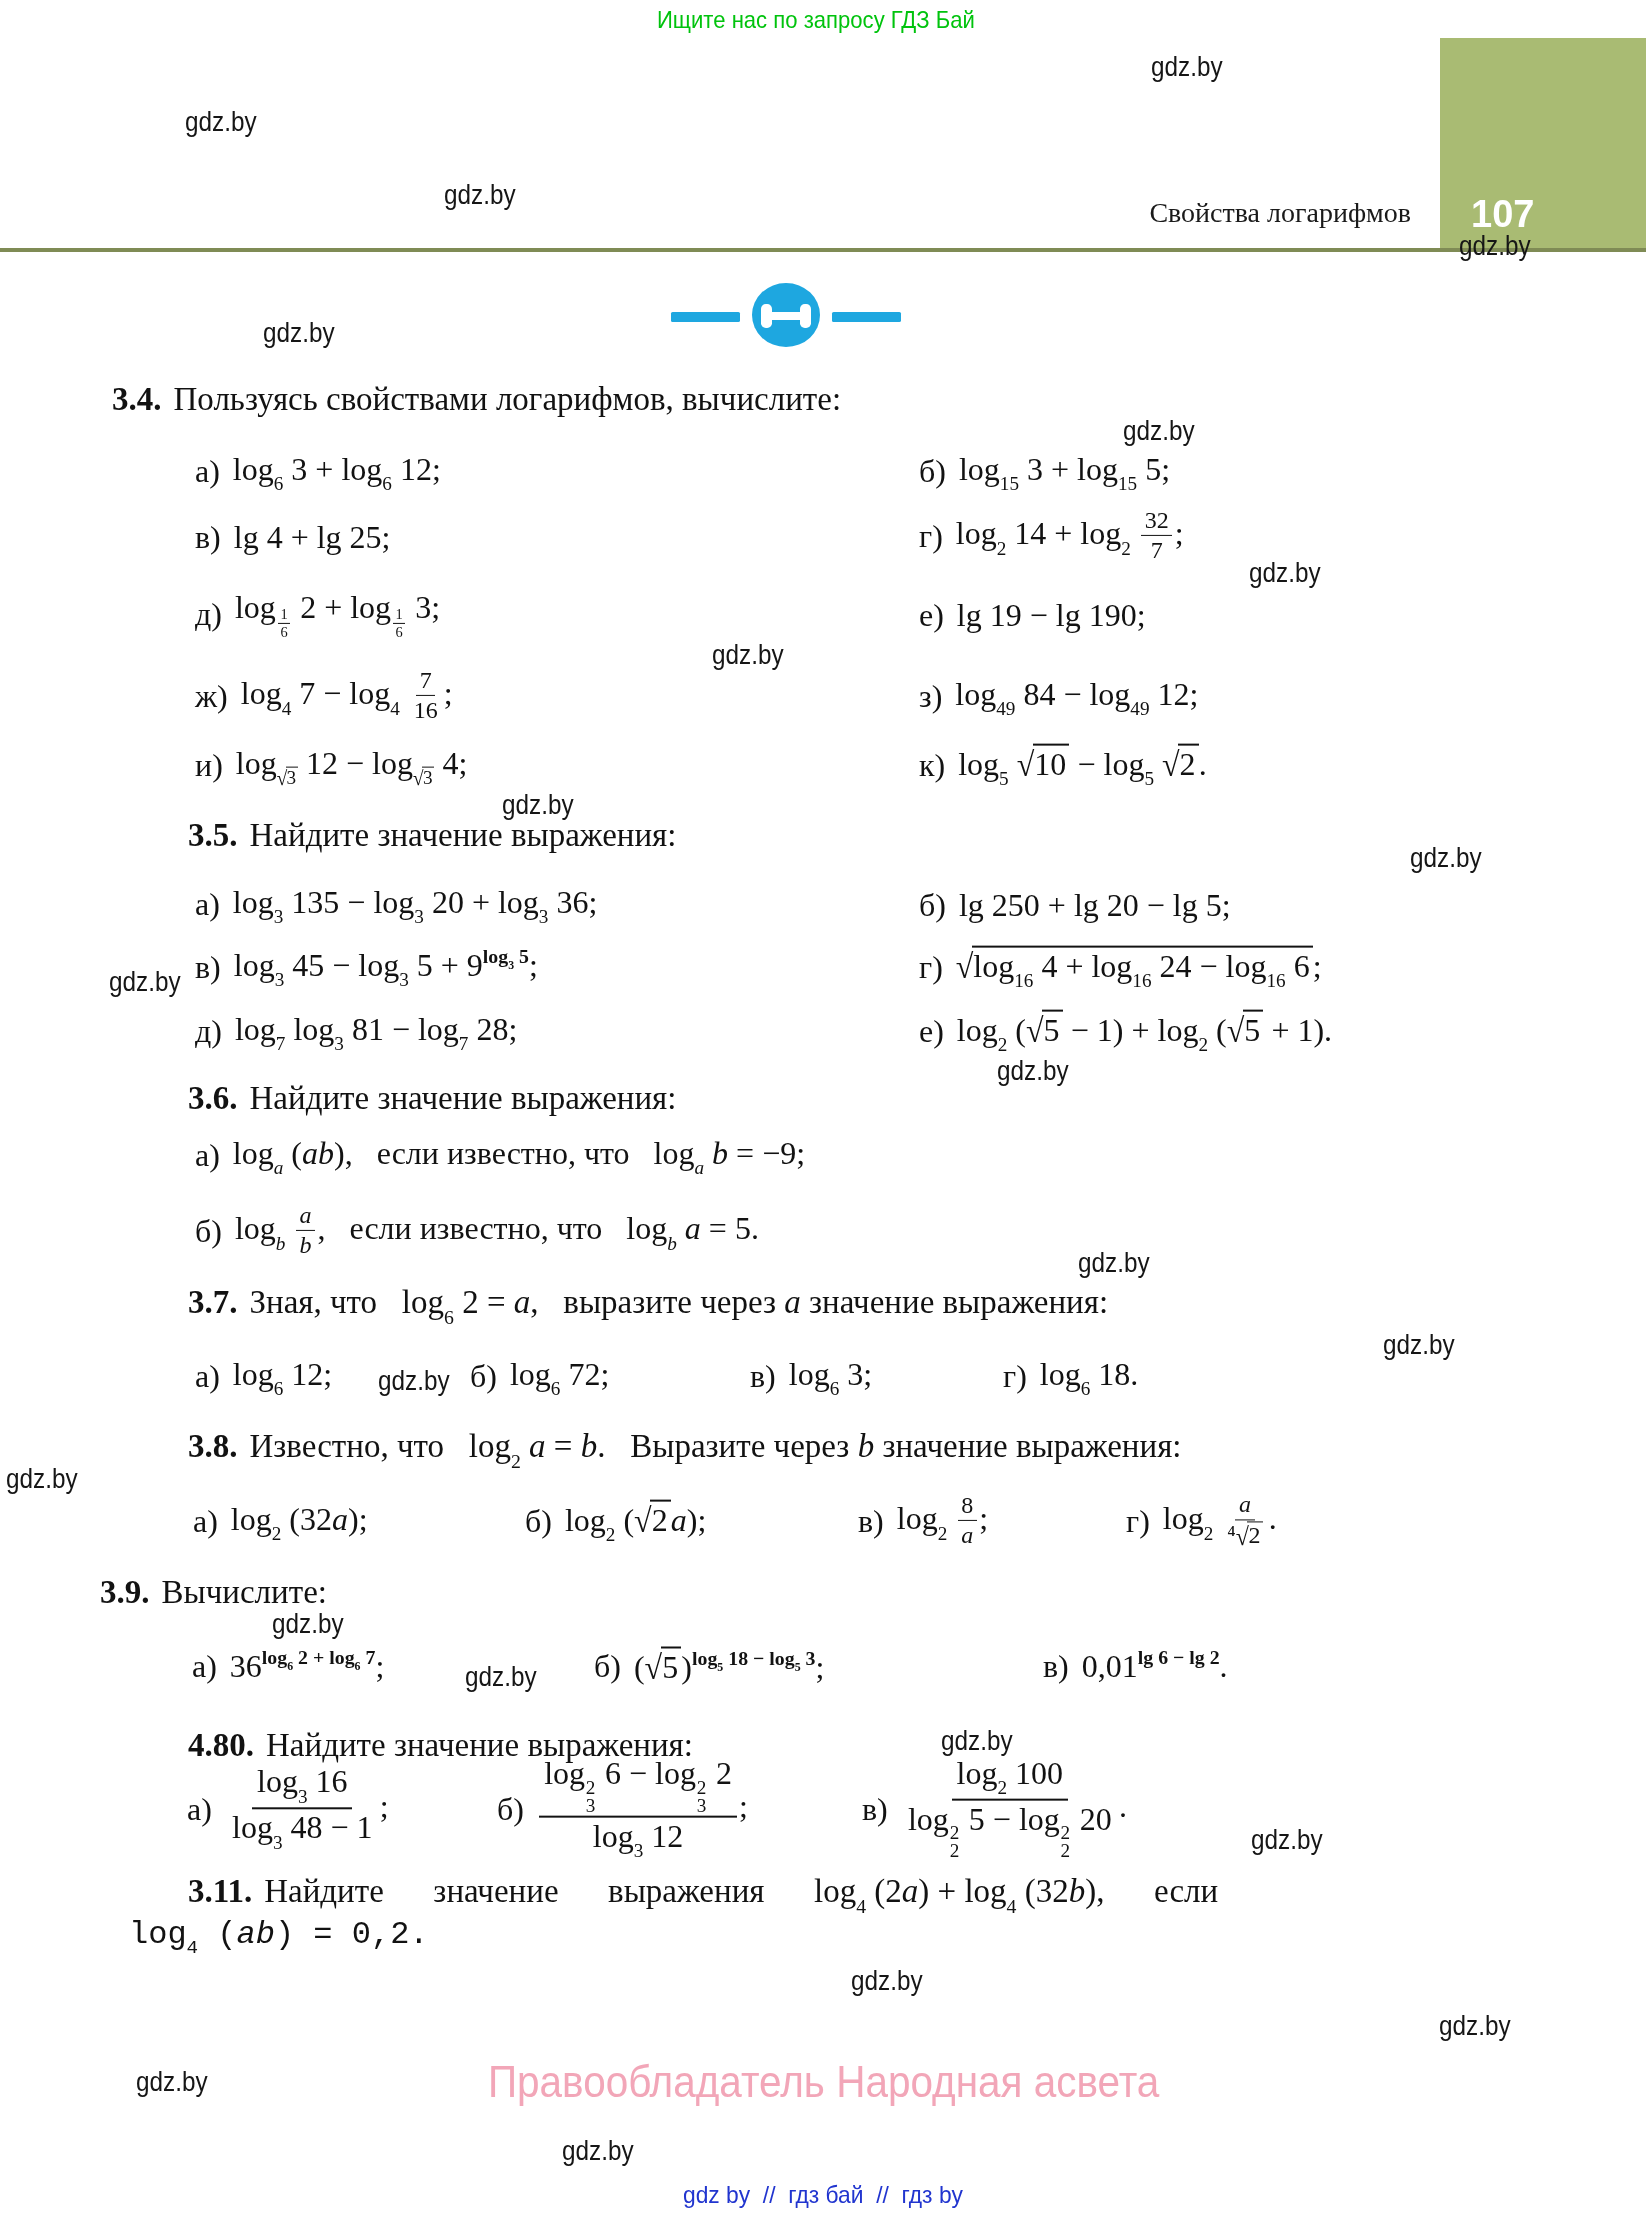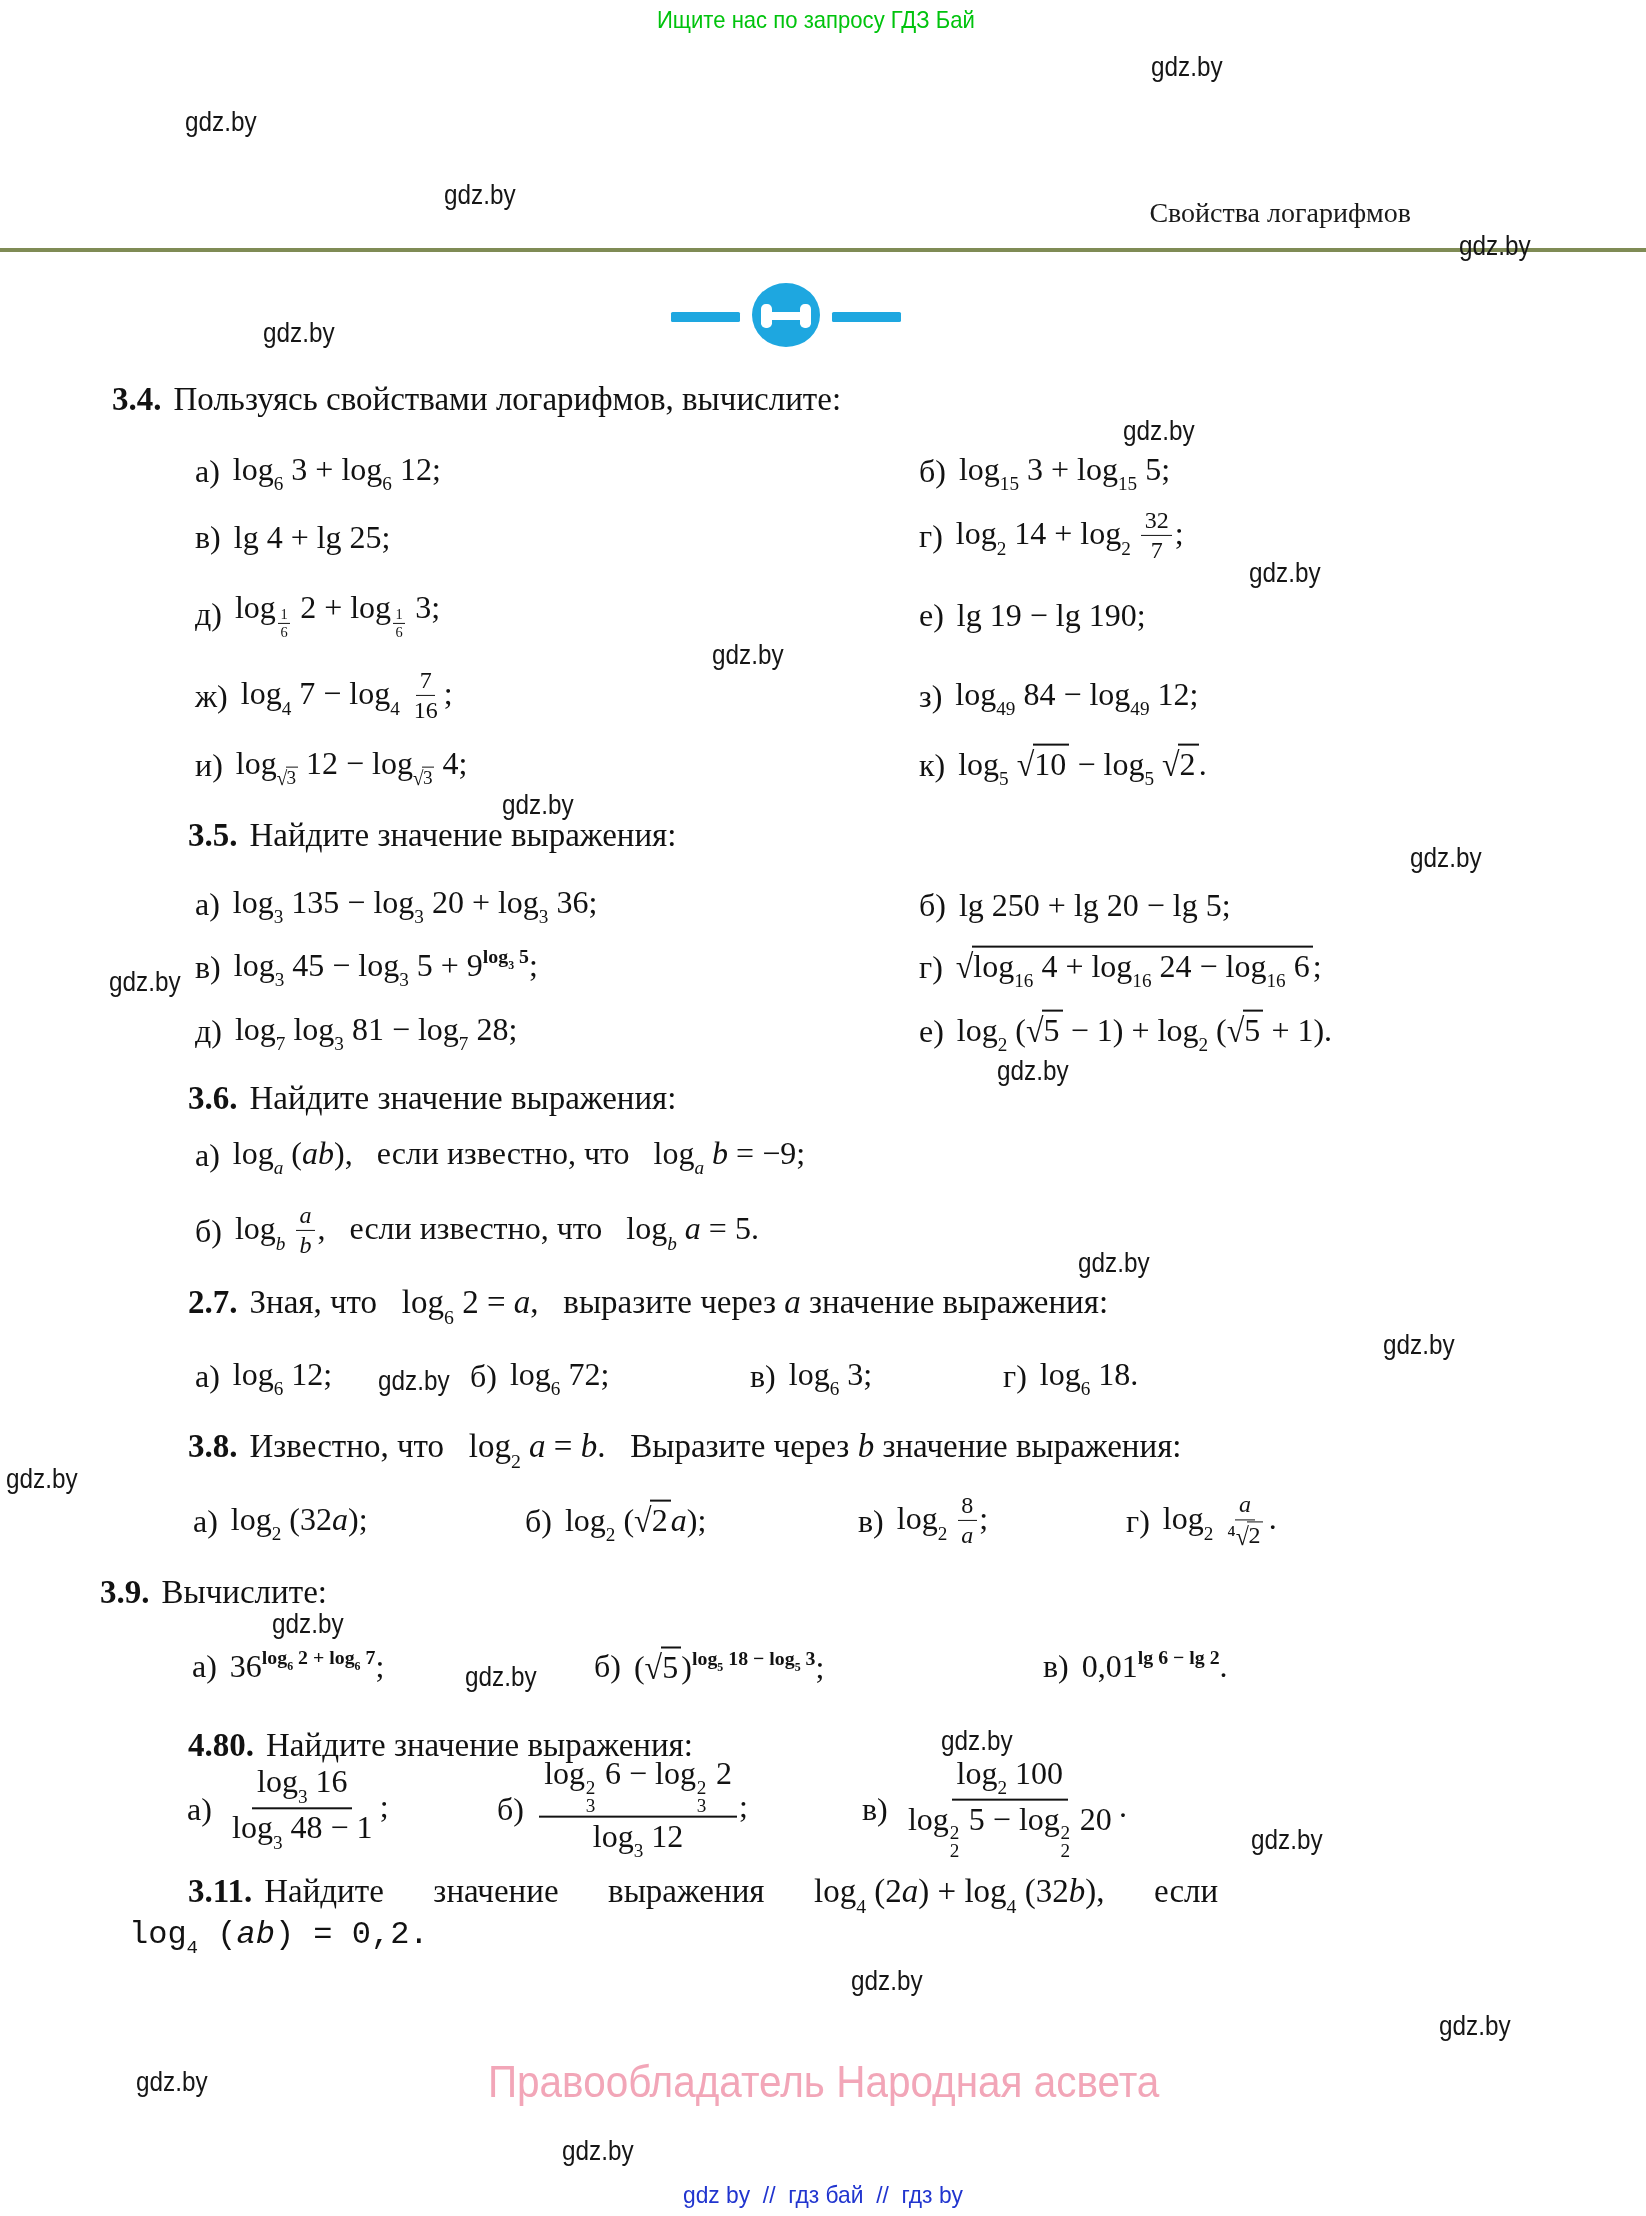--- a/index.html
+++ b/index.html
@@ -62,20 +62,23 @@
     position:absolute;left:683px;top:2181px;font:24px "Liberation Sans","DejaVu Sans",sans-serif;
     color:var(--blue,#2135cf);transform:scaleX(.95);transform-origin:left top;white-space:pre;
   }
 </style>
 </head>
 <body>
 
 <div id="stage" style="--banner: #00c30d; --boxc: #a9bb73; --linec: #7f8b55; --cyan: #1ea7e0; --pink: #f2a6b8; --blue: #2135cf;">
   <div class="banner">Ищите нас по запросу ГДЗ Бай</div>
   <div class="section-title">Свойства логарифмов</div>
+  <div class="pagebox">
+    <div class="pagenum">107</div>
+  </div>
   <div class="hline"></div>
 
   <div class="icon">
     <div class="bar l"></div>
     <div class="bar r"></div>
     <div class="ball"></div>
     <div class="vb a"></div>
     <div class="vb b"></div>
     <div class="hb"></div>
   </div>
@@ -87,21 +90,21 @@
       <div class="row" style="top: 578px;"><div class="cell" style="left: 195px;"><span class="lbl">д)</span><span class="math">log<span class="ms"><span class="frac"><span class="fn">1</span><span class="fd">6</span></span></span> 2 + log<span class="ms"><span class="frac"><span class="fn">1</span><span class="fd">6</span></span></span> 3;</span></div><div class="cell" style="left: 919px;"><span class="lbl">е)</span><span class="math">lg 19 − lg 190;</span></div></div>
       <div class="row" style="top: 660px;"><div class="cell" style="left: 195px;"><span class="lbl">ж)</span><span class="math">log<span class="ms">4</span> 7 − log<span class="ms">4</span> <span class="frac"><span class="fn">7</span><span class="fd">16</span></span>;</span></div><div class="cell" style="left: 919px;"><span class="lbl">з)</span><span class="math">log<span class="ms">49</span> 84 − log<span class="ms">49</span> 12;</span></div></div>
       <div class="row" style="top: 729px;"><div class="cell" style="left: 195px;"><span class="lbl">и)</span><span class="math">log<span class="ms"><span class="sq"><span class="r">√</span><span class="v">3</span></span></span> 12 − log<span class="ms"><span class="sq"><span class="r">√</span><span class="v">3</span></span></span> 4;</span></div><div class="cell" style="left: 919px;"><span class="lbl">к)</span><span class="math">log<span class="ms">5</span> <span class="sq"><span class="r">√</span><span class="v">10</span></span> − log<span class="ms">5</span> <span class="sq"><span class="r">√</span><span class="v">2</span></span>.</span></div></div>
       <div class="row" style="top: 799px;"><div class="prompt" style="margin-left: 188px;"><span class="num">3.5.</span><span class="math">Найдите значение выражения:</span></div></div>
       <div class="row" style="top: 868px;"><div class="cell" style="left: 195px;"><span class="lbl">а)</span><span class="math">log<span class="ms">3</span> 135 − log<span class="ms">3</span> 20 + log<span class="ms">3</span> 36;</span></div><div class="cell" style="left: 919px;"><span class="lbl">б)</span><span class="math">lg 250 + lg 20 − lg 5;</span></div></div>
       <div class="row" style="top: 931px;"><div class="cell" style="left: 195px;"><span class="lbl">в)</span><span class="math">log<span class="ms">3</span> 45 − log<span class="ms">3</span> 5 + 9<span class="mu">log<span class="ms">3</span> 5</span>;</span></div><div class="cell" style="left: 919px;"><span class="lbl">г)</span><span class="math"><span class="sq"><span class="r">√</span><span class="v">log<span class="ms">16</span> 4 + log<span class="ms">16</span> 24 − log<span class="ms">16</span> 6</span></span>;</span></div></div>
       <div class="row" style="top: 995px;"><div class="cell" style="left: 195px;"><span class="lbl">д)</span><span class="math">log<span class="ms">7</span> log<span class="ms">3</span> 81 − log<span class="ms">7</span> 28;</span></div><div class="cell" style="left: 919px;"><span class="lbl">е)</span><span class="math">log<span class="ms">2</span> (<span class="sq"><span class="r">√</span><span class="v">5</span></span> − 1) + log<span class="ms">2</span> (<span class="sq"><span class="r">√</span><span class="v">5</span></span> + 1).</span></div></div>
       <div class="row" style="top: 1062px;"><div class="prompt" style="margin-left: 188px;"><span class="num">3.6.</span><span class="math">Найдите значение выражения:</span></div></div>
       <div class="row" style="top: 1119px;"><div class="cell" style="left: 195px;"><span class="lbl">а)</span><span class="math">log<span class="ms"><span class="it">a</span></span> (<span class="it">ab</span>),   если известно, что   log<span class="ms"><span class="it">a</span></span> <span class="it">b</span> = −9;</span></div></div>
       <div class="row" style="top: 1195px;"><div class="cell" style="left: 195px;"><span class="lbl">б)</span><span class="math">log<span class="ms"><span class="it">b</span></span> <span class="frac"><span class="fn"><span class="it">a</span></span><span class="fd"><span class="it">b</span></span></span>,   если известно, что   log<span class="ms"><span class="it">b</span></span> <span class="it">a</span> = 5.</span></div></div>
-      <div class="row" style="top: 1266px;"><div class="prompt" style="margin-left: 188px;"><span class="num">2.7.</span><span class="math">Зная, что   log<span class="ms">6</span> 2 = <span class="it">a</span>,   выразите через <span class="it">a</span> значение выражения:</span></div></div>
+      <div class="row" style="top: 1266px;"><div class="prompt" style="margin-left: 188px;"><span class="num">3.7.</span><span class="math">Зная, что   log<span class="ms">6</span> 2 = <span class="it">a</span>,   выразите через <span class="it">a</span> значение выражения:</span></div></div>
       <div class="row" style="top: 1340px;"><div class="cell" style="left: 195px;"><span class="lbl">а)</span><span class="math">log<span class="ms">6</span> 12;</span></div><div class="cell" style="left: 470px;"><span class="lbl">б)</span><span class="math">log<span class="ms">6</span> 72;</span></div><div class="cell" style="left: 750px;"><span class="lbl">в)</span><span class="math">log<span class="ms">6</span> 3;</span></div><div class="cell" style="left: 1003px;"><span class="lbl">г)</span><span class="math">log<span class="ms">6</span> 18.</span></div></div>
       <div class="row" style="top: 1410px;"><div class="prompt" style="margin-left: 188px;"><span class="num">3.8.</span><span class="math">Известно, что   log<span class="ms">2</span> <span class="it">a</span> = <span class="it">b</span>.   Выразите через <span class="it">b</span> значение выражения:</span></div></div>
       <div class="row" style="top: 1485px;"><div class="cell" style="left: 193px;"><span class="lbl">а)</span><span class="math">log<span class="ms">2</span> (32<span class="it">a</span>);</span></div><div class="cell" style="left: 525px;"><span class="lbl">б)</span><span class="math">log<span class="ms">2</span> (<span class="sq"><span class="r">√</span><span class="v">2</span></span><span class="it">a</span>);</span></div><div class="cell" style="left: 858px;"><span class="lbl">в)</span><span class="math">log<span class="ms">2</span> <span class="frac"><span class="fn">8</span><span class="fd"><span class="it">a</span></span></span>;</span></div><div class="cell" style="left: 1126px;"><span class="lbl">г)</span><span class="math">log<span class="ms">2</span> <span class="frac"><span class="fn"><span class="it">a</span></span><span class="fd">⁴<span class="sq"><span class="r">√</span><span class="v">2</span></span></span></span>.</span></div></div>
       <div class="row" style="top: 1556px;"><div class="prompt" style="margin-left: 100px;"><span class="num">3.9.</span><span class="math">Вычислите:</span></div></div>
       <div class="row" style="top: 1629px;"><div class="cell" style="left: 192px;"><span class="lbl">а)</span><span class="math">36<span class="mu">log<span class="ms">6</span> 2 + log<span class="ms">6</span> 7</span>;</span></div><div class="cell" style="left: 594px;"><span class="lbl">б)</span><span class="math">(<span class="sq"><span class="r">√</span><span class="v">5</span></span>)<span class="mu">log<span class="ms">5</span> 18 − log<span class="ms">5</span> 3</span>;</span></div><div class="cell" style="left: 1043px;"><span class="lbl">в)</span><span class="math">0,01<span class="mu">lg 6 − lg 2</span>.</span></div></div>
       <div class="row" style="top: 1709px;"><div class="prompt" style="margin-left: 188px;"><span class="num">4.80.</span><span class="math">Найдите значение выражения:</span></div></div>
       <div class="row tall bigfrac" style="top: 1757px;"><div class="cell" style="left: 187px;"><span class="lbl">а)</span><span class="math"><span class="frac"><span class="fn">log<span class="ms">3</span> 16</span><span class="fd">log<span class="ms">3</span> 48 − 1</span></span>;</span></div><div class="cell" style="left: 497px;"><span class="lbl">б)</span><span class="math"><span class="frac"><span class="fn">log<span class="supsub"><span>2</span><span>3</span></span> 6 − log<span class="supsub"><span>2</span><span>3</span></span> 2</span><span class="fd">log<span class="ms">3</span> 12</span></span>;</span></div><div class="cell" style="left: 862px;"><span class="lbl">в)</span><span class="math"><span class="frac"><span class="fn">log<span class="ms">2</span> 100</span><span class="fd">log<span class="supsub"><span>2</span><span>2</span></span> 5 − log<span class="supsub"><span>2</span><span>2</span></span> 20</span></span>.</span></div></div>
       <div class="row" style="top: 1855px;"><div class="prompt" style="margin-left: 188px;"><span class="num">3.11.</span><span class="math">Найдите      значение      выражения      log<span class="ms">4</span> (2<span class="it">a</span>) + log<span class="ms">4</span> (32<span class="it">b</span>),      если</span></div></div>
       <div class="row" style="top: 1900px;"><div class="cell" style="left: 129px; font-family: Liberation Mono, monospace;"><span class="math">log<span class="ms">4</span> (<span class="it">ab</span>) = 0,2.</span></div></div>
     </div>

